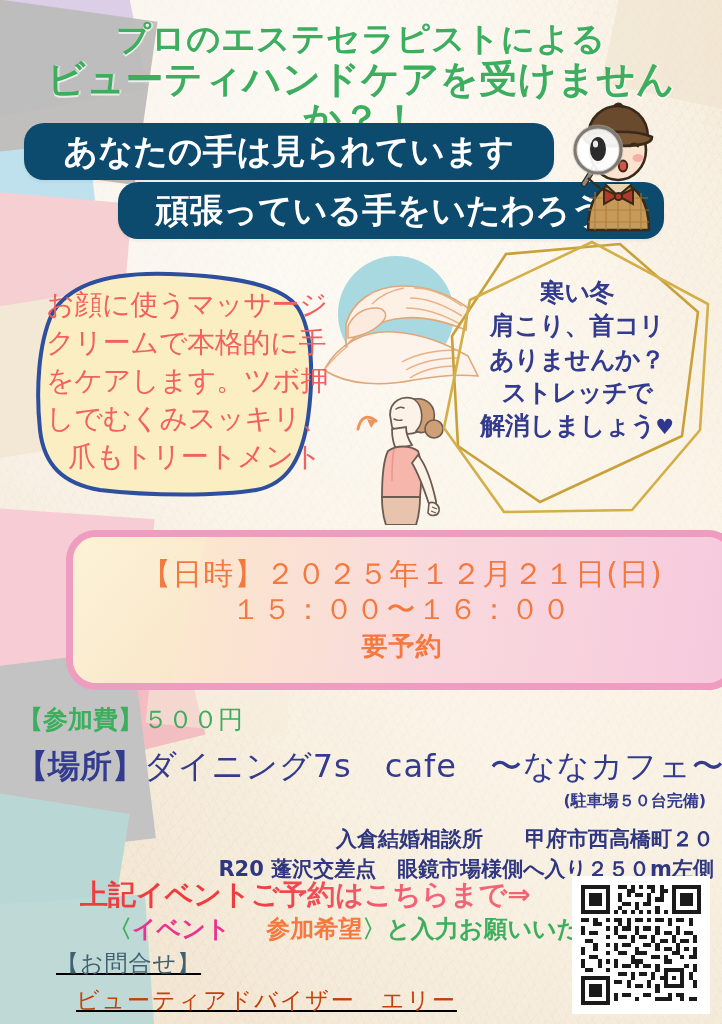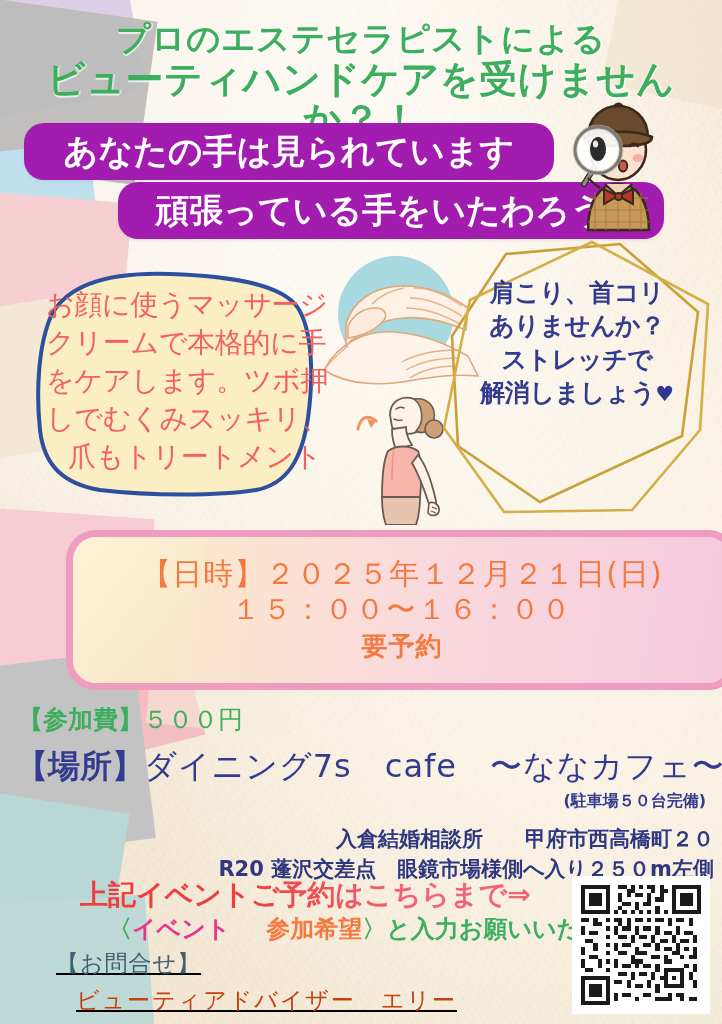--- a/index.html
+++ b/index.html
@@ -74,21 +74,21 @@
     transform:scaleX(1.02);
   }
   .headline .l2{
     display:block;font-size:38px;color:#3cae5d;margin-top:2px;
     text-shadow:0 2px 0 rgba(255,255,255,.7), 2px 0 0 rgba(255,255,255,.5);
   }
 
   
   .pill{
     position:absolute;z-index:7;
-    background:#a21caf;border-radius:20px;
+    background:#0c4a6e;border-radius:20px;
     color:#ffffff;font-weight:900;
     display:flex;align-items:center;justify-content:center;
     box-shadow:0 2px 3px rgba(0,0,0,.06);
   }
   .pill1{left:24px;top:123px;width:530px;height:57px;font-size:34px;}
   .pill2{left:118px;top:182px;width:546px;height:57px;font-size:34px;}
 
   
   .detective{position:absolute;left:548px;top:92px;width:140px;height:140px;z-index:8;}
 
@@ -340,20 +340,21 @@
   <div class="hexzone">
     <svg viewBox="0 0 290 290" xmlns="http://www.w3.org/2000/svg">
       <g fill="none" stroke="#c8a13b" stroke-width="2.6">
         <polygon points="20,96 74,14 188,4 266,72 250,196 108,262 26,206"></polygon>
       </g>
       <g fill="none" stroke="#d4ae47" stroke-width="2.6">
         <polygon points="12,188 38,60 160,2 276,64 268,190 200,270 72,272"></polygon>
       </g>
     </svg>
     <div class="hex-text">
+      <span class="ln">寒い冬</span>
       <span class="ln">肩こり、首コリ</span>
       <span class="ln">ありませんか？</span>
       <span class="ln">ストレッチで</span>
       <span class="ln"><span>解消しましょう</span><span class="hx-heart">♥</span></span>
     </div>
   </div>
 
   <div class="datebox">
     <div class="dline dl1"><span class="brk">【日時】</span><span>２０２５年１２月２１日(日)</span></div>
     <div class="dline dl2">１５：００〜１６：００</div>

